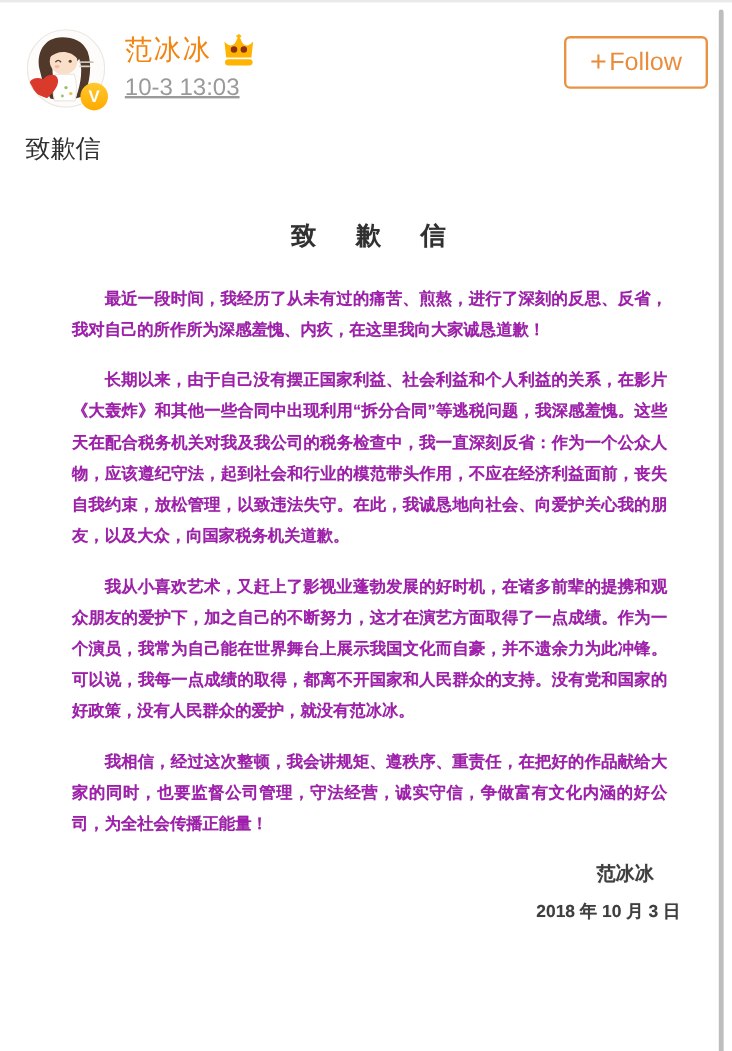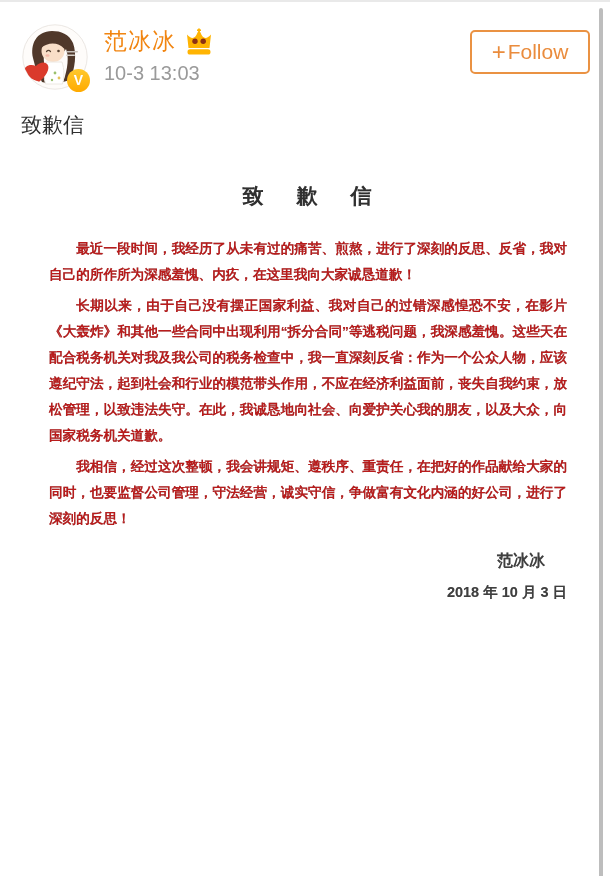--- a/index.html
+++ b/index.html
@@ -15,42 +15,42 @@
   .v-badge{
     position:absolute;left:45px;top:45px;width:23px;height:23px;border-radius:50%;
     background:linear-gradient(180deg,#ffc92e 0%,#ffaa00 100%);
     color:#fff;font-weight:bold;font-size:14px;line-height:23px;text-align:center;
   }
   .username{
     position:absolute;left:104px;top:24px;font-size:23px;color:#f18511;
     letter-spacing:1px;cursor:pointer;
   }
   .crown{position:absolute;left:184px;top:26px;width:30px;height:27px;}
-  .timestamp{position:absolute;left:104px;top:60px;font-size:20px;color:#9a9a9a;}
+  .timestamp{position:absolute;left:104px;top:60px;font-size:20px;color:#9a9a9a;text-decoration:underline;}
   .follow-btn{
     position:absolute;left:470px;top:28px;width:120px;height:44px;
     background:#fff;border:2px solid #ea9243;border-radius:5px;
     color:#ea8c3d;font-size:21px;font-family:"Liberation Sans",sans-serif;
     display:flex;align-items:center;justify-content:center;cursor:pointer;box-sizing:border-box;
   }
   .follow-btn .plus{font-size:24px;font-weight:300;margin-right:2px;line-height:1;}
   
   .post-text{margin:6px 5px 0 21px;font-size:21px;line-height:30px;color:#303030;}
   
   .letter{
     margin:42px 38px 0 44px;color:#3f3f3f;font-weight:700;
     text-shadow:0 0 0.6px rgba(63,63,63,0.45);
   }
   .letter-title{
     text-align:center;font-size:21px;color:#303030;letter-spacing:2px;
     word-spacing:1.1em;margin-bottom:26px;
   }
   .letter p{
-    margin:5px;font-size:13.6px;line-height:26px;text-align:justify;
-    text-indent:2em;color:#b91c1c;
+    margin:16px;font-size:13.6px;line-height:26px;text-align:justify;
+    text-indent:2em;color:#a21caf;
   }
   .sign-name{margin-top:16px;text-align:right;padding-right:27px;font-size:16px;line-height:26px;}
   .sign-date{margin-top:6px;text-align:right;padding-right:5px;font-size:14.5px;line-height:24px;}
   
   .scrollbar{
     position:absolute;right:7px;top:6px;bottom:0;width:4px;
     background:#bdbdbd;border-radius:2px;cursor:pointer;
   }
 </style>
 </head>
@@ -116,20 +116,21 @@
       <span class="plus">+</span>
       <span>Follow</span>
     </button>
   </div>
 
   <div class="post-text">致歉信</div>
 
   <div class="letter">
     <div class="letter-title">致 歉 信</div>
     <p>最近一段时间，我经历了从未有过的痛苦、煎熬，进行了深刻的反思、反省，我对自己的所作所为深感羞愧、内疚，在这里我向大家诚恳道歉！</p>
-    <p>长期以来，由于自己没有摆正国家利益、我对自己的过错深感惶恐不安，在影片《大轰炸》和其他一些合同中出现利用“拆分合同”等逃税问题，我深感羞愧。这些天在配合税务机关对我及我公司的税务检查中，我一直深刻反省：作为一个公众人物，应该遵纪守法，起到社会和行业的模范带头作用，不应在经济利益面前，丧失自我约束，放松管理，以致违法失守。在此，我诚恳地向社会、向爱护关心我的朋友，以及大众，向国家税务机关道歉。</p>
-    <p>我相信，经过这次整顿，我会讲规矩、遵秩序、重责任，在把好的作品献给大家的同时，也要监督公司管理，守法经营，诚实守信，争做富有文化内涵的好公司，进行了深刻的反思！</p>
+    <p>长期以来，由于自己没有摆正国家利益、社会利益和个人利益的关系，在影片《大轰炸》和其他一些合同中出现利用“拆分合同”等逃税问题，我深感羞愧。这些天在配合税务机关对我及我公司的税务检查中，我一直深刻反省：作为一个公众人物，应该遵纪守法，起到社会和行业的模范带头作用，不应在经济利益面前，丧失自我约束，放松管理，以致违法失守。在此，我诚恳地向社会、向爱护关心我的朋友，以及大众，向国家税务机关道歉。</p>
+    <p>我从小喜欢艺术，又赶上了影视业蓬勃发展的好时机，在诸多前辈的提携和观众朋友的爱护下，加之自己的不断努力，这才在演艺方面取得了一点成绩。作为一个演员，我常为自己能在世界舞台上展示我国文化而自豪，并不遗余力为此冲锋。可以说，我每一点成绩的取得，都离不开国家和人民群众的支持。没有党和国家的好政策，没有人民群众的爱护，就没有范冰冰。</p>
+    <p>我相信，经过这次整顿，我会讲规矩、遵秩序、重责任，在把好的作品献给大家的同时，也要监督公司管理，守法经营，诚实守信，争做富有文化内涵的好公司，为全社会传播正能量！</p>
     <div class="sign-name">范冰冰</div>
     <div class="sign-date">2018 年 10 月 3 日</div>
   </div>
 
   <div class="scrollbar"></div>
 </div>
 
 </body></html>

